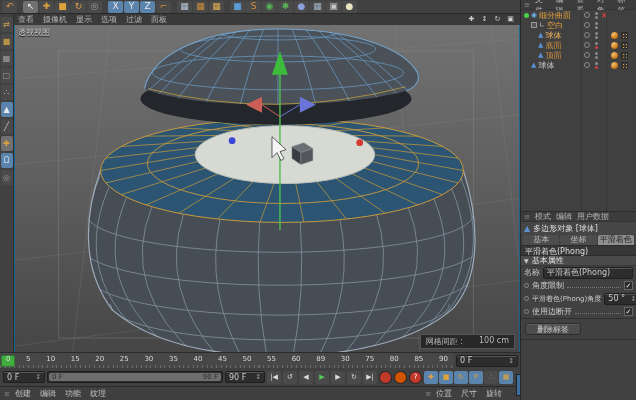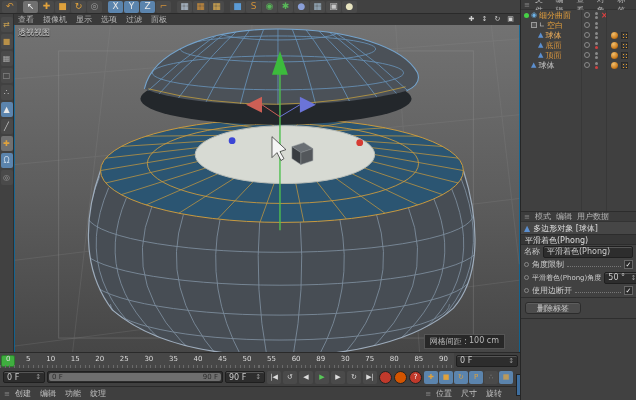--- a/index.html
+++ b/index.html
@@ -21,21 +21,21 @@
 
 
 .viewport{position:absolute;left:14px;top:14px;width:506px;height:338px}
 .vp-bar{height:11px;background:#3a3a3a;display:flex;align-items:center;padding:0 4px;color:#b8b8b8}
 .vp-menu{display:flex;gap:8px}
 .vp-nav{margin-left:auto;display:flex;gap:2px}
 .vp-nav .tbtn{min-width:11px;height:10px;font-size:7px;background:transparent}
 .scene-wrap{position:relative;width:506px;height:327px;background:#0369a1;overflow:hidden}
 .scene-wrap svg{position:absolute;left:0;top:0}
 .vp-label{position:absolute;left:4px;top:2px;color:#cfcfcf;font-size:8px;text-shadow:0 1px 1px #000}
-.grid-info{position:absolute;right:15px;bottom:3px;background:#282828;border:1px solid #555;padding:1px 5px;color:#b8b8b8;display:flex;gap:2px}
+.grid-info{position:absolute;right:5px;bottom:3px;background:#282828;border:1px solid #555;padding:1px 5px;color:#b8b8b8;display:flex;gap:16px}
 
 
 .ruler{position:absolute;left:0;top:352px;width:454px;height:16px;background:#474747;border-top:1px solid #2a2a2a}
 .ruler::after{content:"";position:absolute;left:0;bottom:0;width:100%;height:3px;background:repeating-linear-gradient(90deg,#6a6a6a 0 1px,transparent 1px 4.7px)}
 .ruler-ticks{position:relative;z-index:1;display:flex;justify-content:space-between;padding:2px 6px 0 6px;color:#dadada;font-size:7px}
 .playhead{position:absolute;left:1px;top:2px;width:14px;height:12px;background:#3fae3f;border:1px solid #2d7d2d;border-radius:2px}
 .curframe{position:absolute;left:454px;top:352px;width:66px;height:16px;background:#404040;border-top:1px solid #2a2a2a;display:flex;align-items:center;padding:0 2px}
 .field{background:#2d2d2d;border:1px solid #1f1f1f;box-shadow:0 1px 0 #555 inset;border-radius:2px;height:12px;display:flex;align-items:center;padding:0 3px;color:#ccc;gap:2px}
 .grow{flex:1}
 .stepper{color:#999;margin-left:auto;font-size:7px}
@@ -574,21 +574,30 @@
       <span class="mlist">
           <span class="mitem">模式</span>
           <span class="mitem">编辑</span>
           <span class="mitem">用户数据</span>
         </span>
     </div>
     <div class="am-title">
       <span class="cone">▲</span>
       <span>多边形对象 [球体]</span>
     </div>
+    <div class="am-tabs">
+      <span class="tab">基本</span>
+      <span class="tab">坐标</span>
+      <span class="tab active">平滑着色</span>
+    </div>
     <div class="am-sec">平滑着色(Phong)</div>
+    <div class="am-group">
+      <span class="tri">▼</span>
+      <span>基本属性</span>
+    </div>
     <div class="am-row">
       <span>名称</span>
       <span class="field grow">
         <span>平滑着色(Phong)</span>
       </span>
     </div>
     <div class="am-row">
       <span class="ring"></span>
       <span>角度限制</span>
       <span class="leader"></span>

